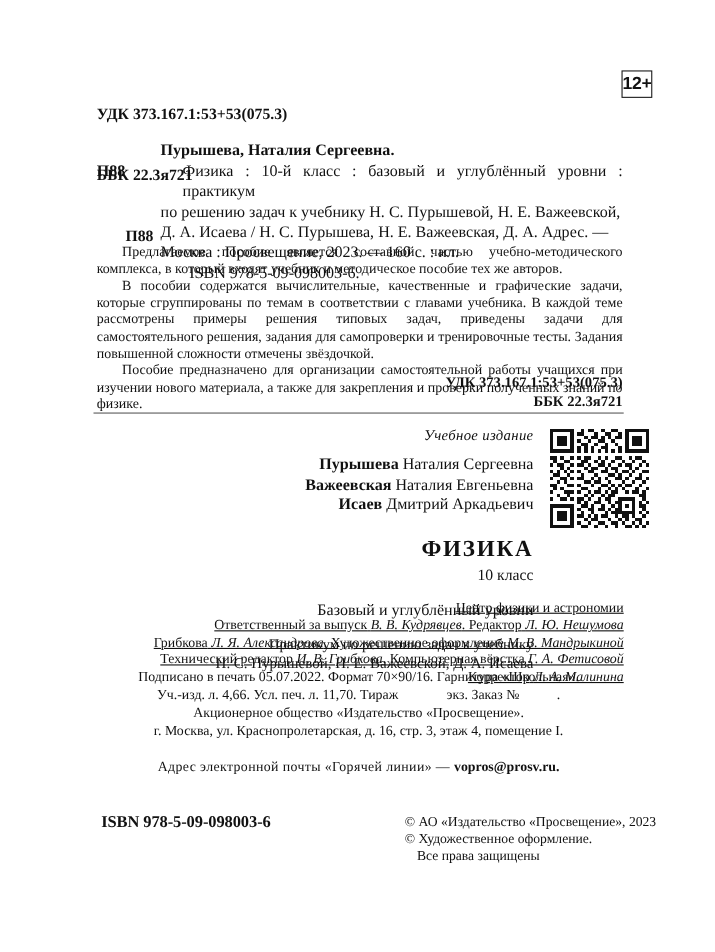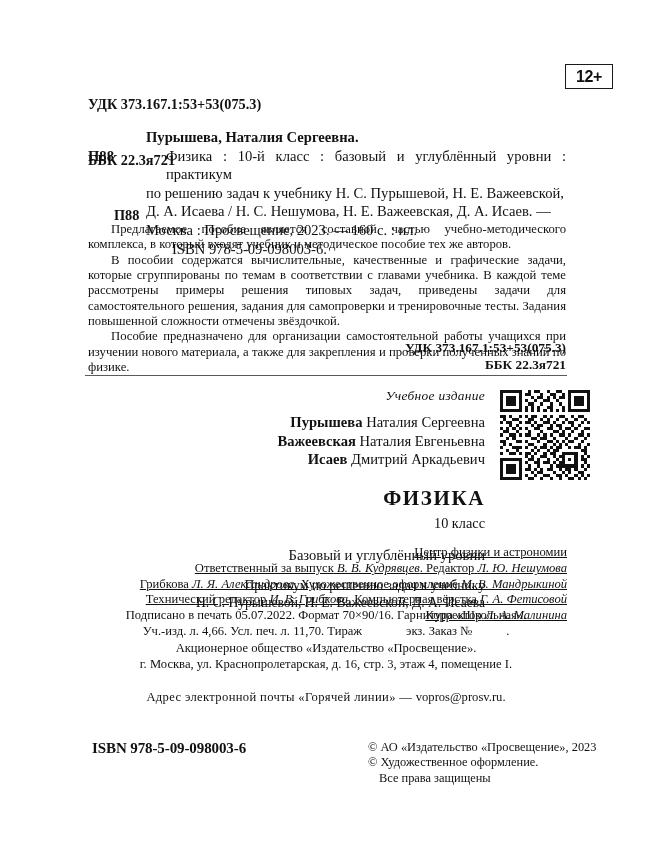--- a/index.html
+++ b/index.html
@@ -32,21 +32,21 @@
     font-weight: bold;
     white-space: pre;
   }
   .udk-line { display: block; }
   .udk-p88 { display: block; padding-left: 26px; }
 
   .age-badge {
     position: absolute;
     left: 565px;
     top: 64px;
-    width: 48px;
+    width: 28px;
     height: 25px;
     border: 1.6px solid #1a1a1a;
     box-sizing: border-box;
     display: flex;
     align-items: center;
     justify-content: center;
     font-size: 16px;
     font-weight: bold;
     letter-spacing: -0.3px;
     font-family: "Liberation Sans", sans-serif;
@@ -194,21 +194,21 @@
 
   .hotline {
     position: absolute;
     left: 85px;
     top: 690px;
     width: 482px;
     text-align: center;
     font-size: 12.6px;
     letter-spacing: 0.35px;
   }
-  .hotline .mail { font-weight: normal; letter-spacing: 0; }
+  .hotline .mail { font-weight: bold; letter-spacing: 0; }
 
   
   .qr {
     position: absolute;
     left: 500px;
     top: 390px;
     width: 90px;
     height: 90px;
   }
   .qr svg { display: block; width: 90px; height: 90px; }
@@ -245,21 +245,21 @@
   </div>
 
   <div class="age-badge">12+</div>
 
   <div class="bib">
     <div class="bib-author">Пурышева, Наталия Сергеевна.</div>
     <div class="bib-body">
       <span class="bib-sigla">П88</span>
       <div class="bib-first-indent">Физика : 10-й класс : базовый и углублённый уровни : практикум</div>
       <div>по решению задач к учебнику Н. С. Пурышевой, Н. Е. Важеевской,</div>
-      <div>Д. А. Исаева / Н. С. Нешумова, Н. Е. Важеевская, Д. А. Исаев. —</div>
+      <div>Д. А. Исаева / Н. С. Пурышева, Н. Е. Важеевская, Д. А. Адрес. —</div>
       <div>Москва : Просвещение, 2023. — 160 с. : ил.</div>
     </div>
     <div class="bib-isbn">ISBN 978-5-09-098003-6.</div>
   </div>
 
   <div class="annot">
     <p>Предлагаемое пособие является составной частью учебно-методического комплекса, в который входят учебник и методическое пособие тех же авторов.</p>
     <p>В пособии содержатся вычислительные, качественные и графические задачи, которые сгруппированы по темам в соответствии с главами учебника. В каждой теме рассмотрены примеры решения типовых задач, приведены задачи для самостоятельного решения, задания для самопроверки и тренировочные тесты. Задания повышенной сложности отмечены звёздочкой.</p>
     <p>Пособие предназначено для организации самостоятельной работы учащихся при изучении нового материала, а также для закрепления и проверки полученных знаний по физике.</p>
   </div>

